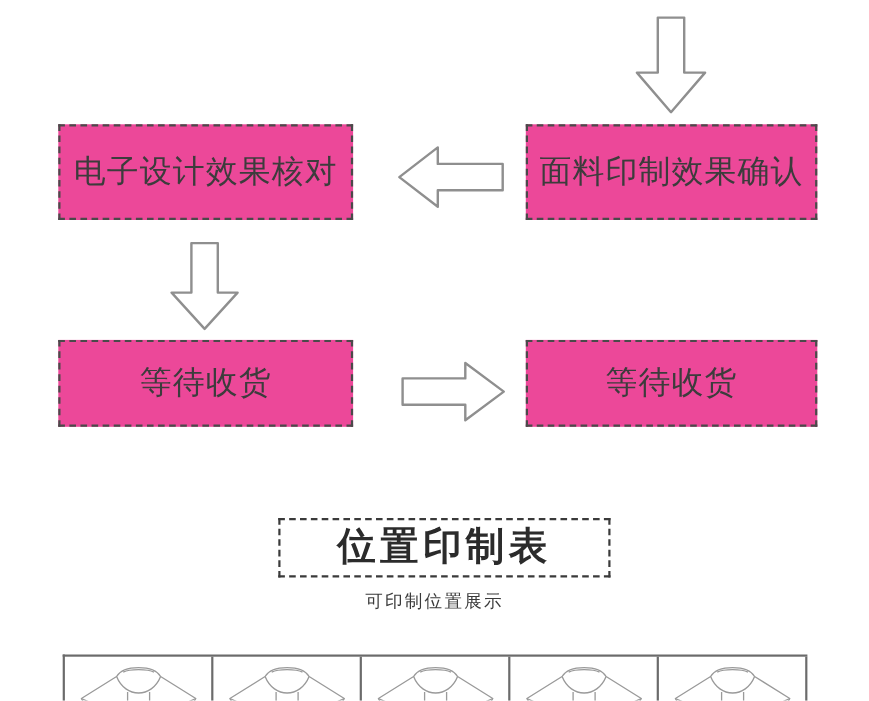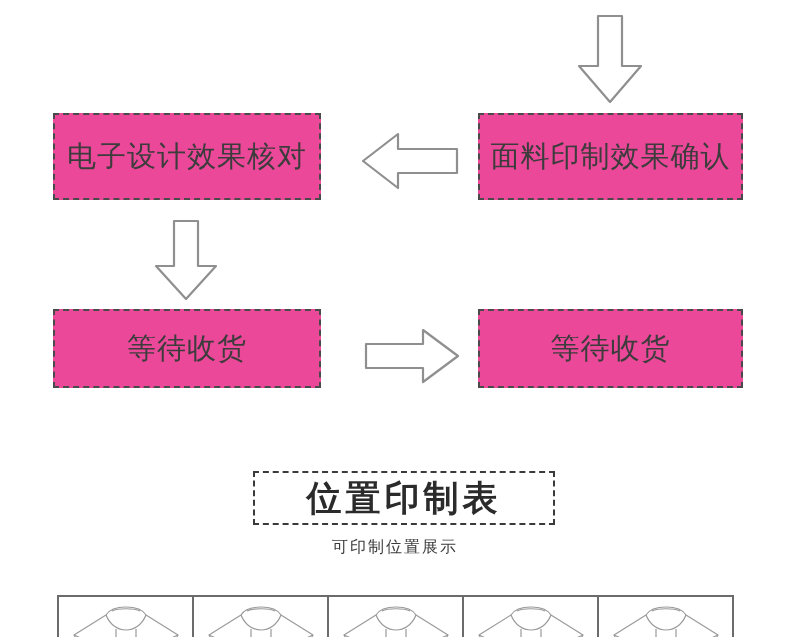--- a/index.html
+++ b/index.html
@@ -58,21 +58,20 @@
   #title-box {
     position: absolute;
     left: 253px;
     top: 471px;
     width: 302px;
     height: 54px;
     box-sizing: border-box;
     border: 2px dashed #3a3a3a;
     background: #ffffff;
     display: flex;
-    align-items: center;
     justify-content: center;
   }
   #title-box .title-text {
     font-size: 35px;
     font-weight: bold;
     letter-spacing: 4px;
     color: #2b2b2b;
     white-space: nowrap;
   }
   #subtitle {

